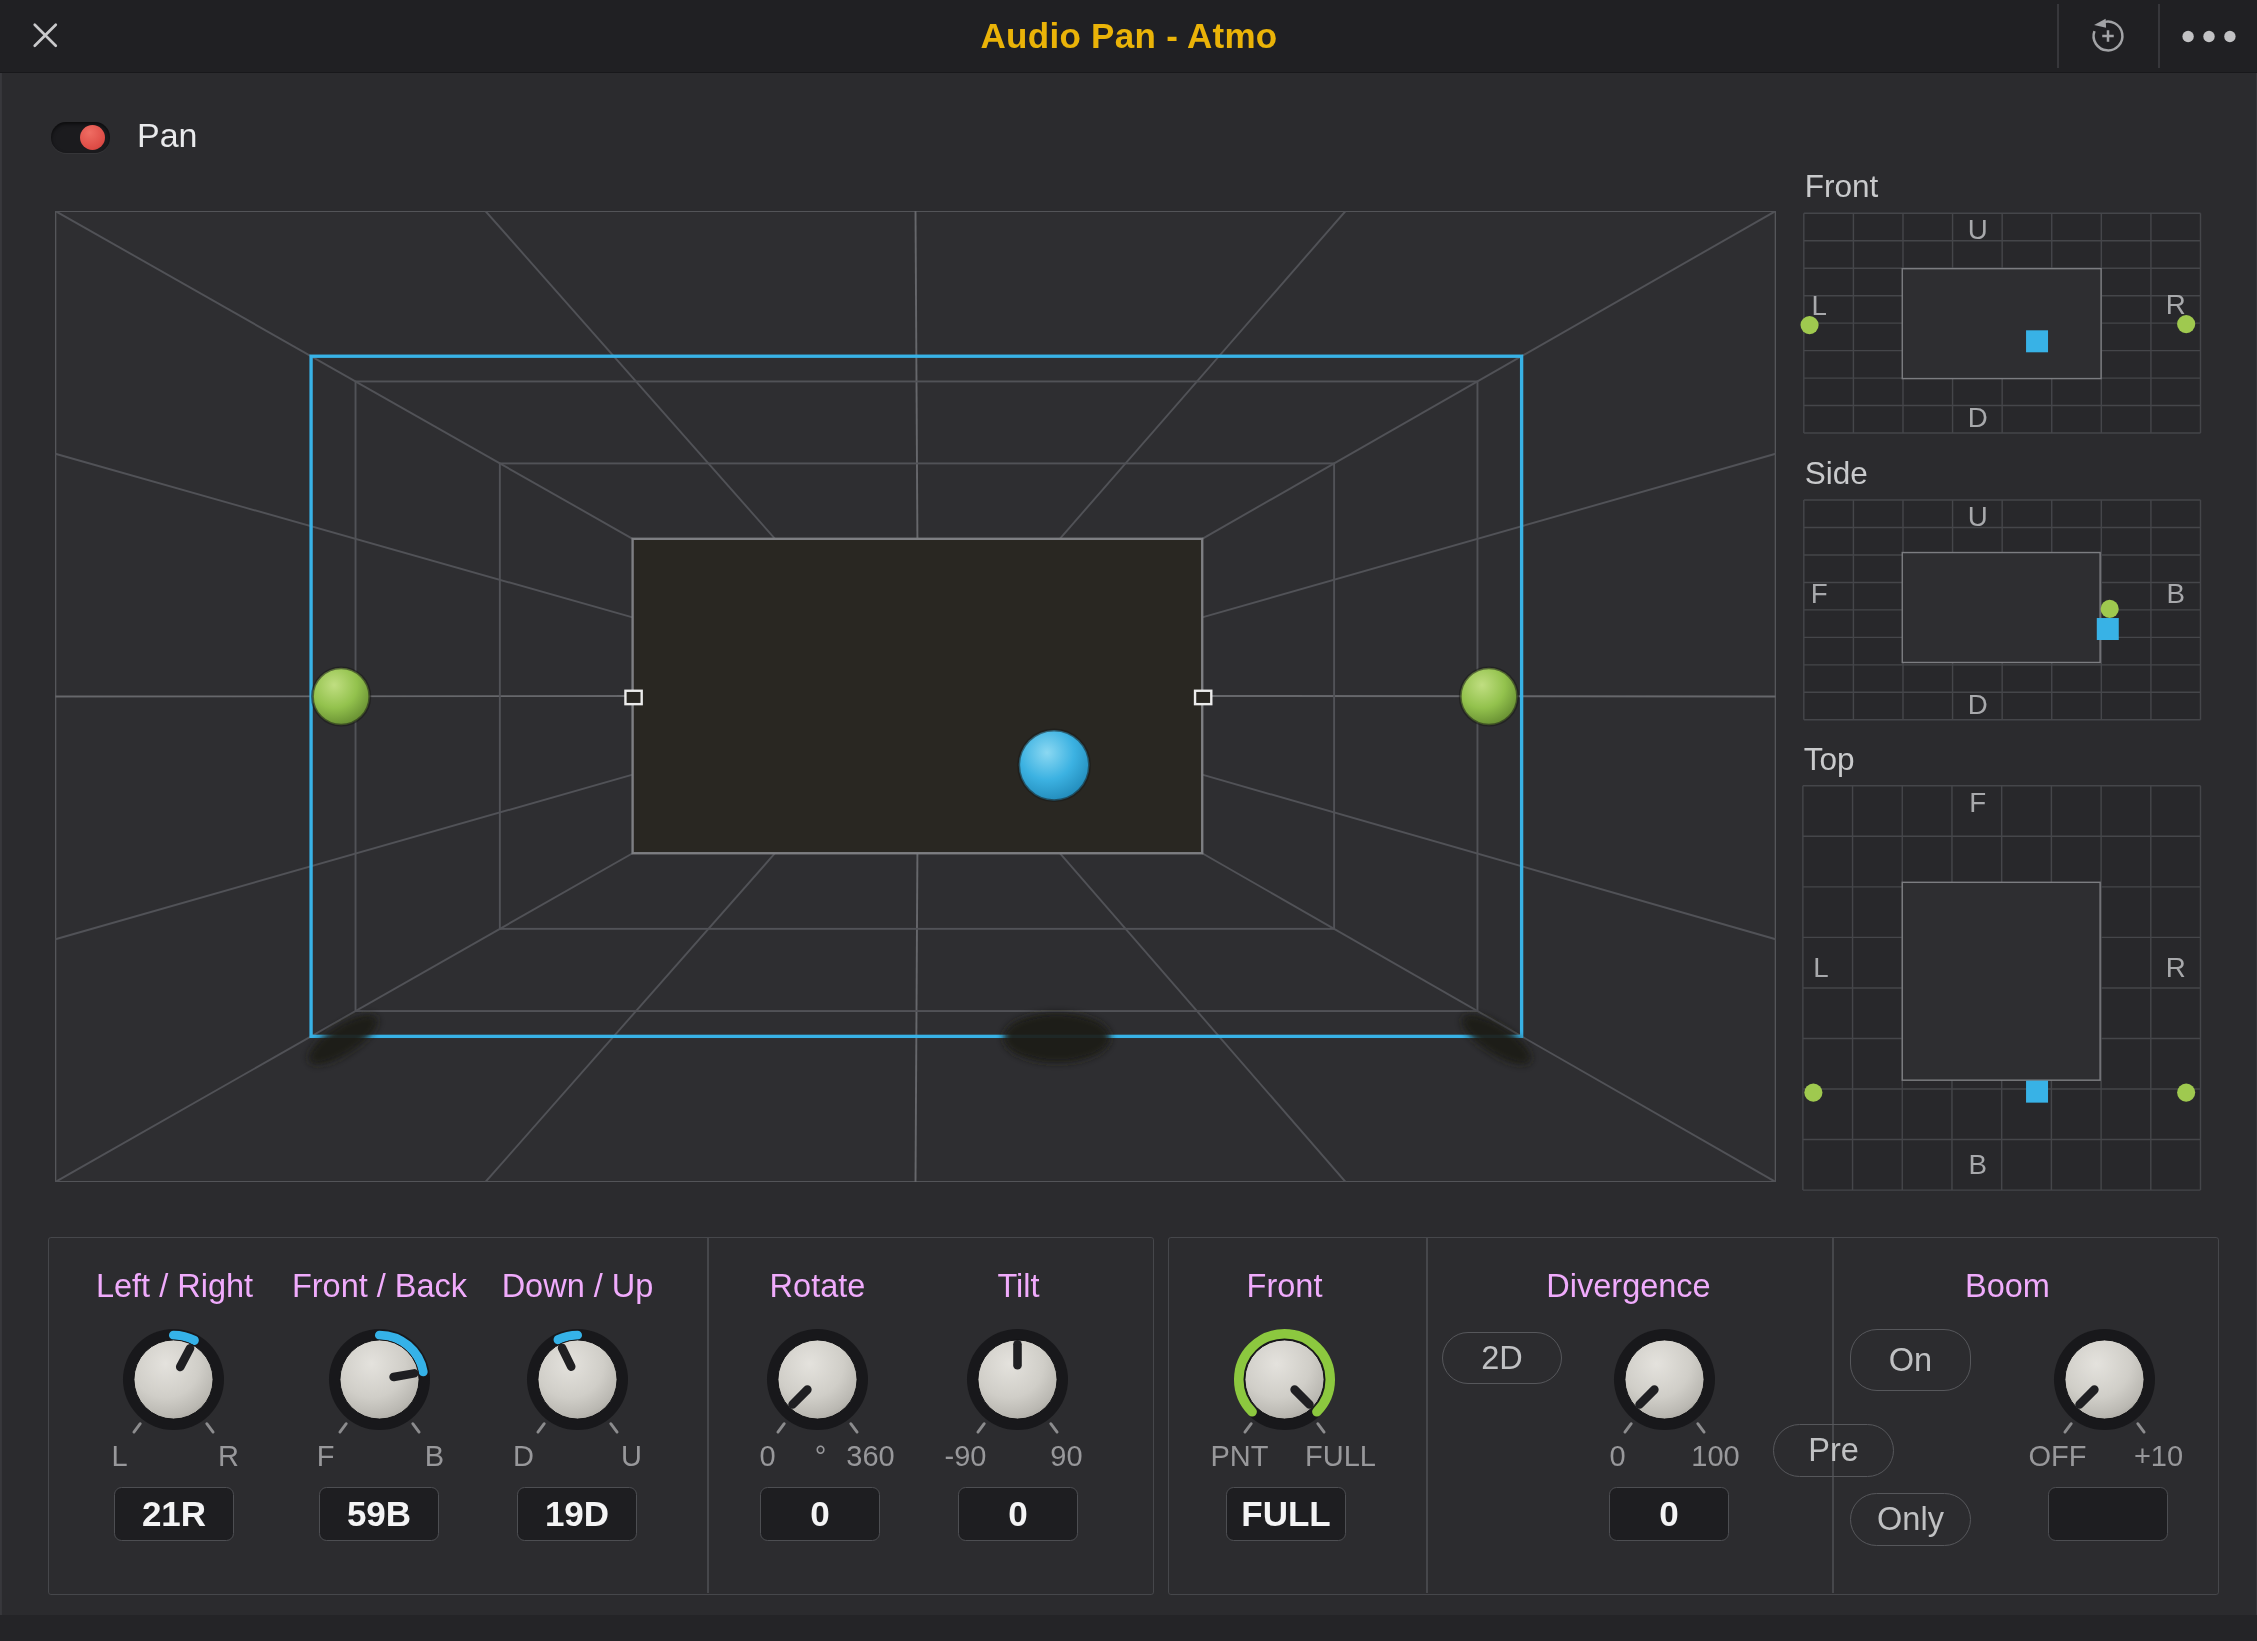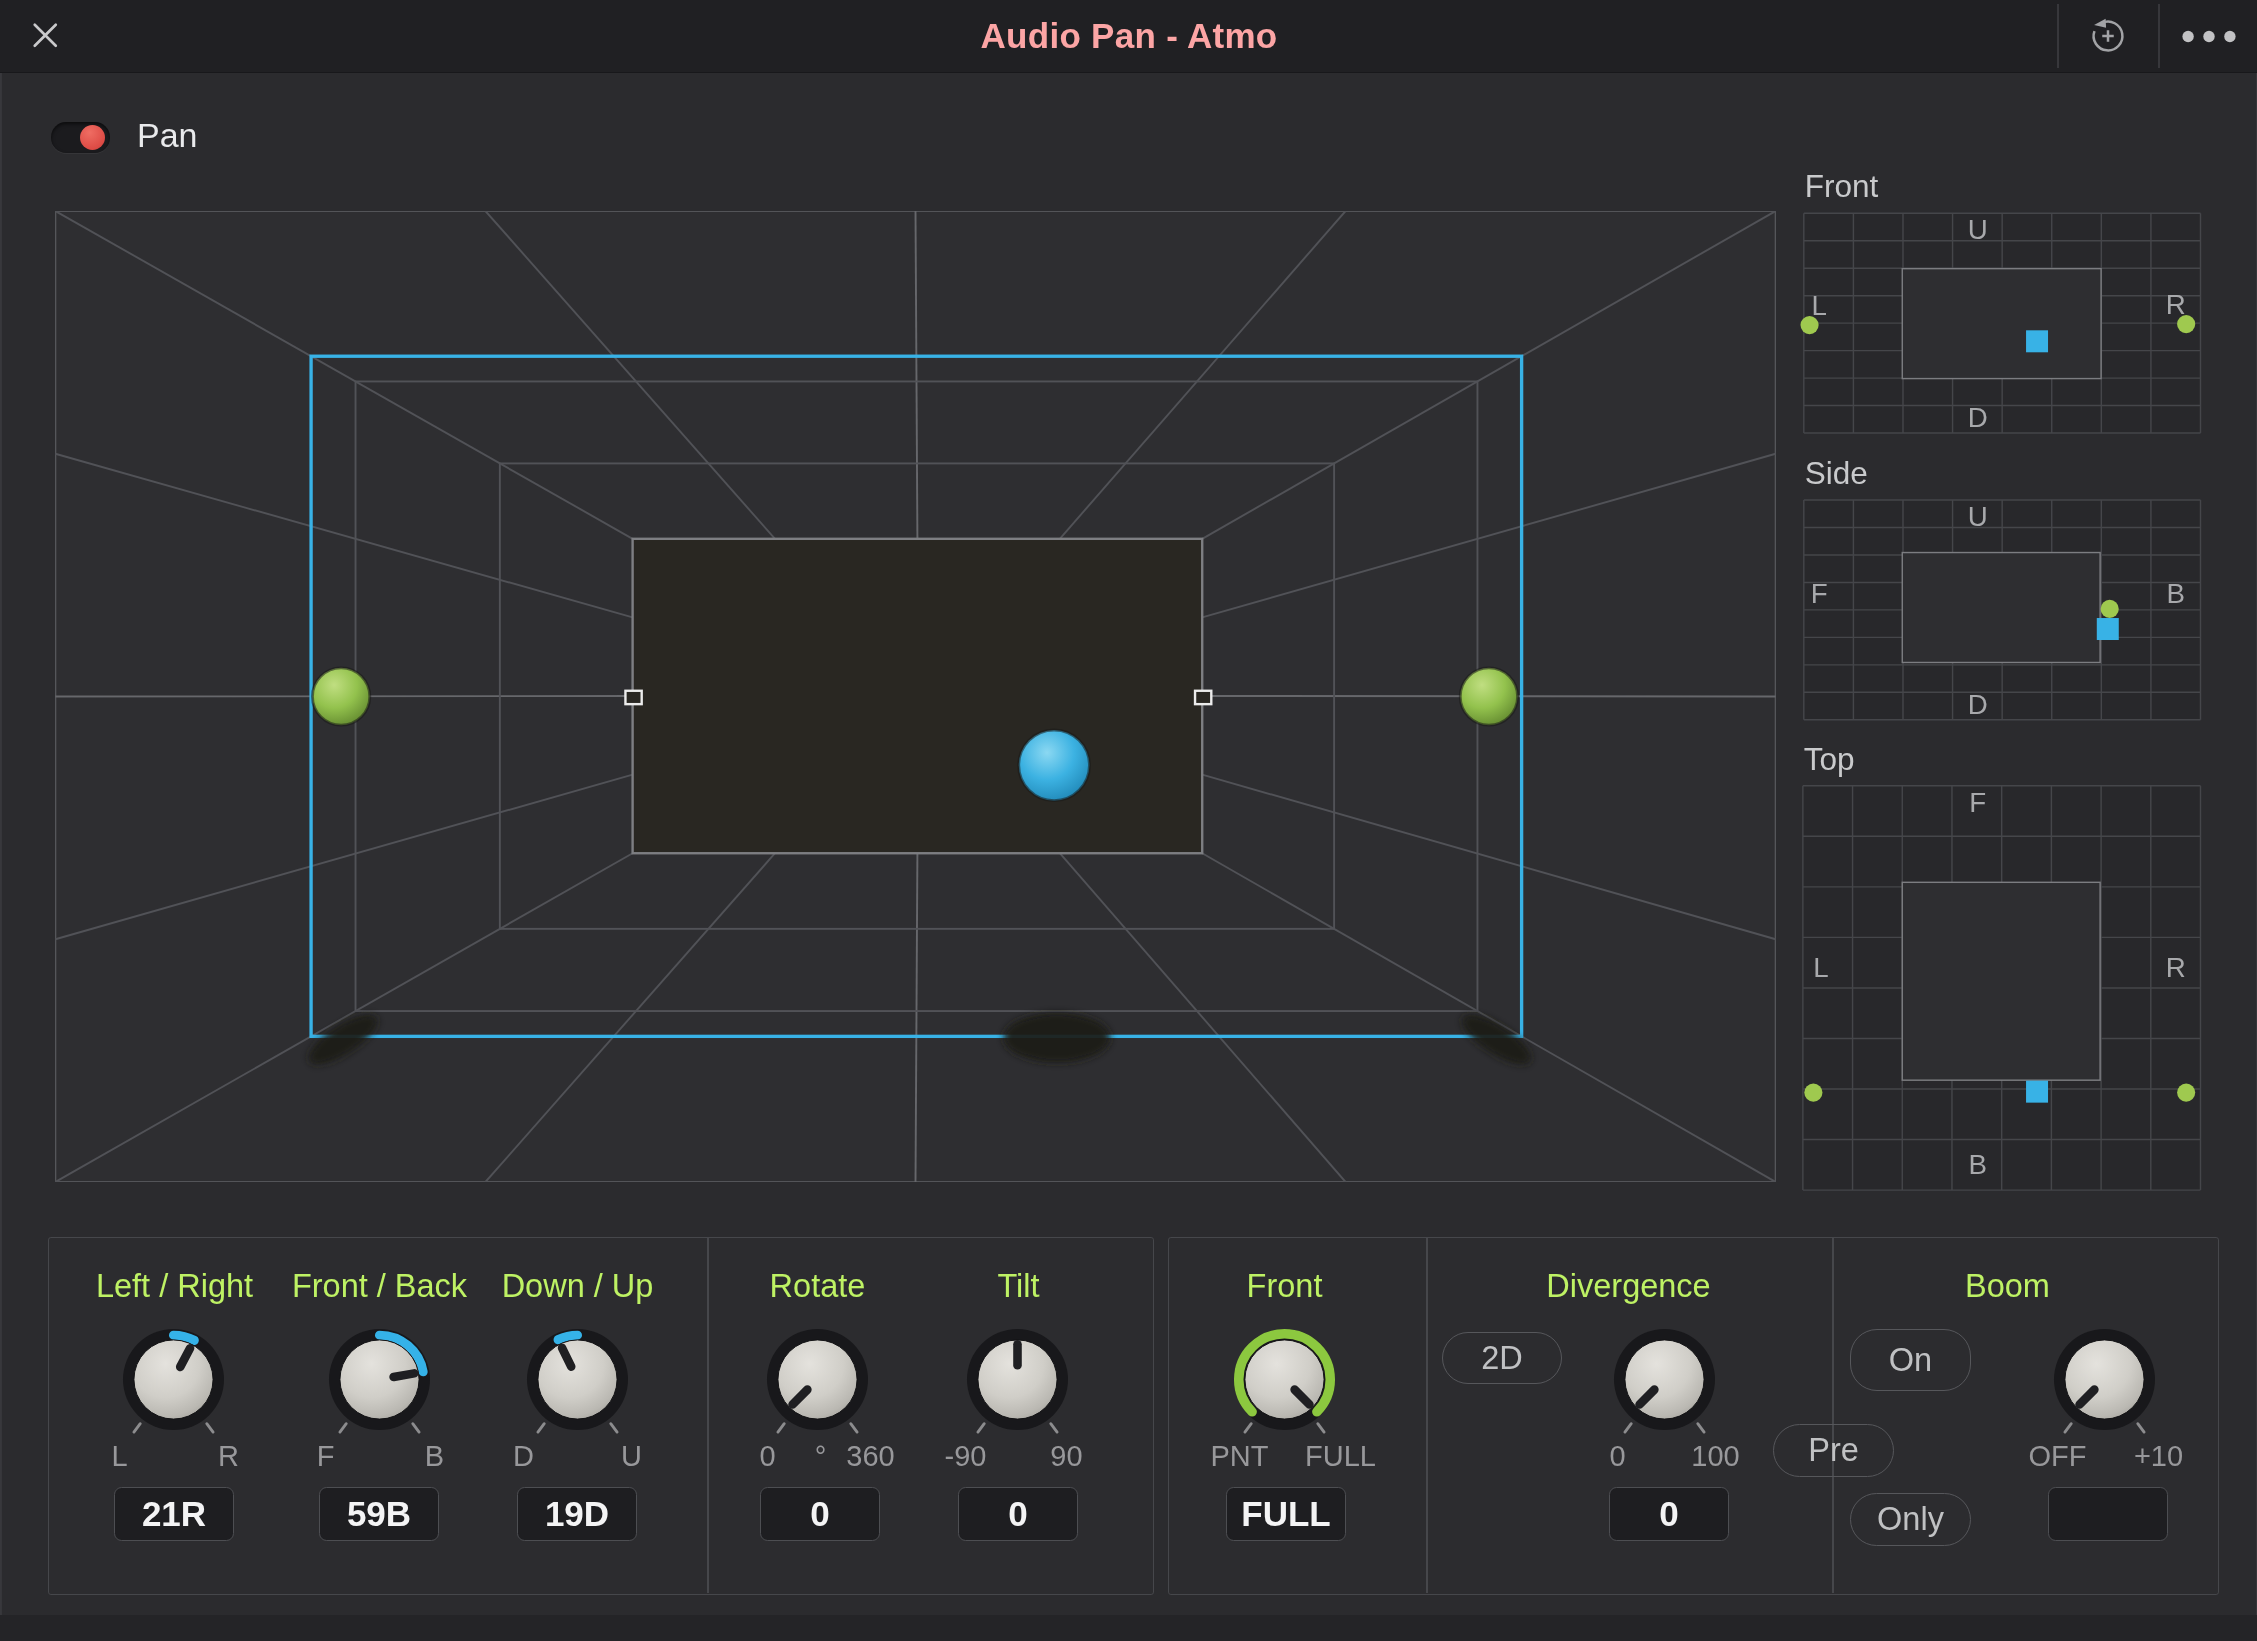--- a/index.html
+++ b/index.html
@@ -4,21 +4,21 @@
 <style>
   html,body{margin:0;padding:0;background:#161618;}
   #app{position:relative;width:2258px;height:1641px;background:#2b2b2e;overflow:hidden;
        font-family:"Liberation Sans",sans-serif;box-shadow:inset 0 0 0 1.9px #38383c;}
   
   #titlebar{position:absolute;left:0;top:0;width:2258px;height:72px;background:#202023;
             border-bottom:1.9px solid #18181b;}
   #close-btn{position:absolute;left:23px;top:13.4px;width:44px;height:44px;display:flex;
              align-items:center;justify-content:center;cursor:pointer;}
   #win-title{position:absolute;left:0;top:0;width:100%;height:72px;display:flex;align-items:center;
-             justify-content:center;color:#fca5a5;font-size:35px;font-weight:bold;letter-spacing:0.3px;}
+             justify-content:center;color:#eab308;font-size:35px;font-weight:bold;letter-spacing:0.3px;}
   .tb-divider{position:absolute;top:3.8px;width:1.9px;height:64px;background:#37373b;}
   #reset-btn{position:absolute;left:2063px;top:9.6px;width:90px;height:53px;display:flex;
              align-items:center;justify-content:center;cursor:pointer;}
   #menu-btn{position:absolute;left:2164px;top:9.6px;width:90px;height:53px;display:flex;
             align-items:center;justify-content:center;cursor:pointer;}
   
   #pan-toggle{position:absolute;left:51px;top:122px;width:59px;height:31px;border-radius:15.3px;
               background:#1b1b1e;box-shadow:inset 0 1.9px 3.8px rgba(0,0,0,.6),0 1px 0 rgba(255,255,255,.05);cursor:pointer;}
   #pan-knob{position:absolute;right:4.8px;top:2.9px;width:25px;height:25px;border-radius:50%;
             background:radial-gradient(circle at 38% 30%,#ef6d63,#dd4b45 70%,#b93a36);}
@@ -26,21 +26,21 @@
              color:#e9eaec;font-size:34px;}
   
   #viewport-svg{position:absolute;left:55px;top:211px;}
   #miniviews-svg{position:absolute;left:1795px;top:153px;}
   svg text{font-family:"Liberation Sans",sans-serif;}
   
   .panel{position:absolute;top:1237px;height:358px;background:#2c2c2f;border:1.9px solid #46474b;
          border-radius:2.9px;box-sizing:border-box;}
   .panel-div{position:absolute;top:0;width:1.9px;height:355px;background:#46474b;}
   .ctl-title{position:absolute;top:1267px;height:38px;line-height:38px;width:287px;text-align:center;
-             color:#bef264;font-size:32.5px;}
+             color:#f0abfc;font-size:32.5px;}
   .knob{position:absolute;cursor:pointer;}
   .mm{position:absolute;top:1437px;height:38px;line-height:38px;width:115px;text-align:center;
       color:#98989b;font-size:29px;}
   .val{position:absolute;top:1487px;width:120px;height:54px;background:#1e1e21;border:1.9px solid #4d4e52;
        border-radius:7.6px;box-sizing:border-box;display:flex;align-items:center;justify-content:center;
        color:#f4f4f5;font-size:35px;font-weight:bold;cursor:text;}
   .pill{position:absolute;border:1.9px solid #56575b;border-radius:27px;box-sizing:border-box;
         display:flex;align-items:center;justify-content:center;color:#c0c1c3;font-size:32.5px;
         background:transparent;cursor:pointer;}
   #footer-strip{position:absolute;left:0;top:1615px;width:2258px;height:26px;background:#242427;}

